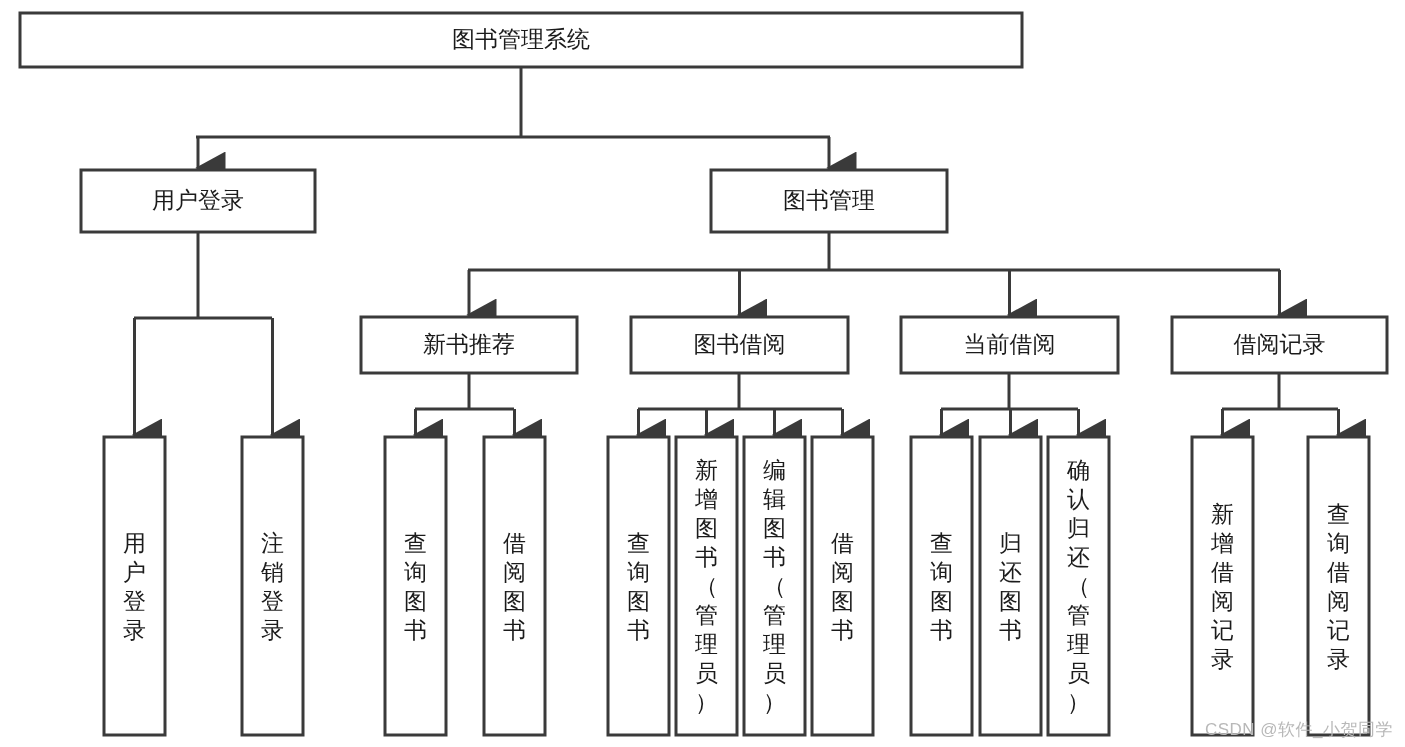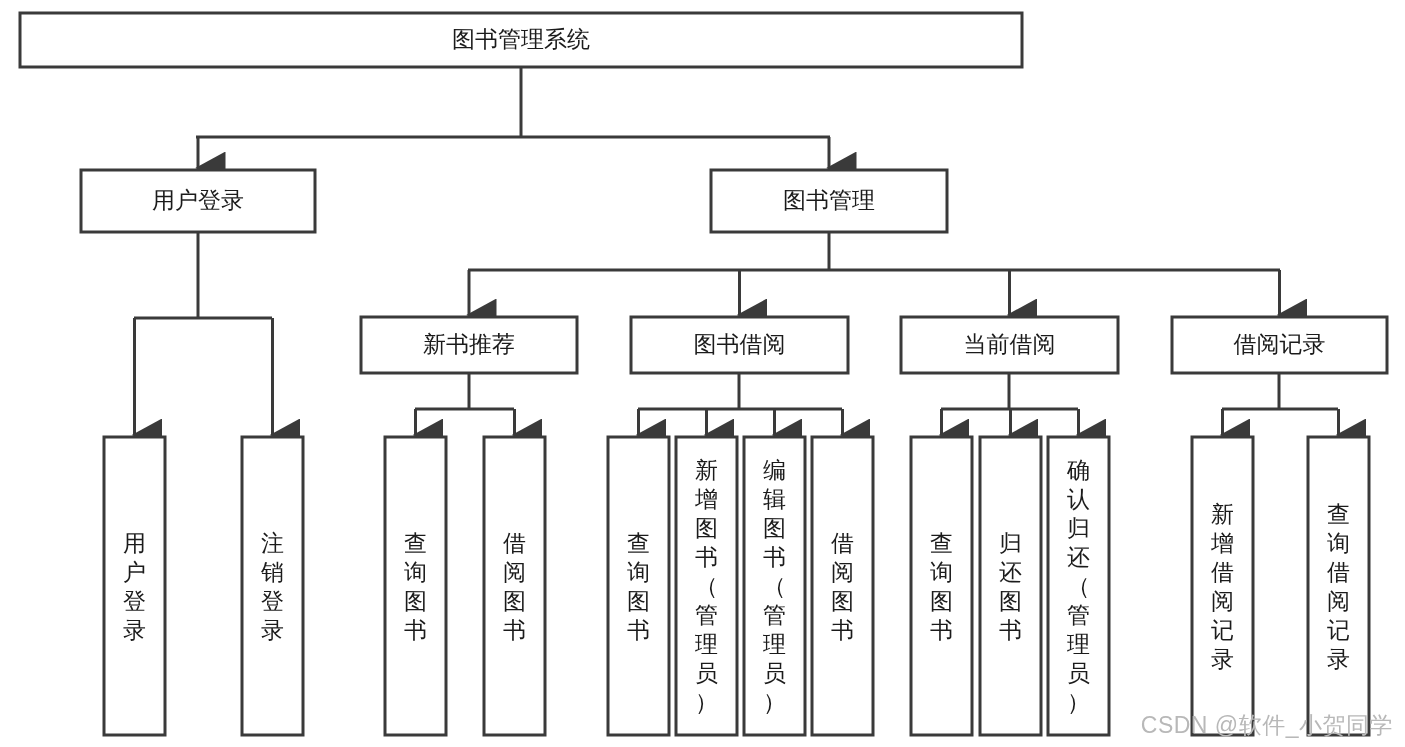--- a/index.html
+++ b/index.html
@@ -53,21 +53,21 @@
   }
   .arrow-head {
     fill: #3a3a3a;
     stroke: none;
   }
   .watermark {
     position: absolute;
     right: 12px;
     bottom: 6px;
     font-family: "Liberation Sans", "DejaVu Sans", sans-serif;
-    font-size: 23px;
+    font-size: 17px;
     color: #b8b8b8;
     letter-spacing: 0.5px;
     white-space: nowrap;
     user-select: none;
     margin-left: 24px;
   }
 </style>
 </head>
 <body>
 

